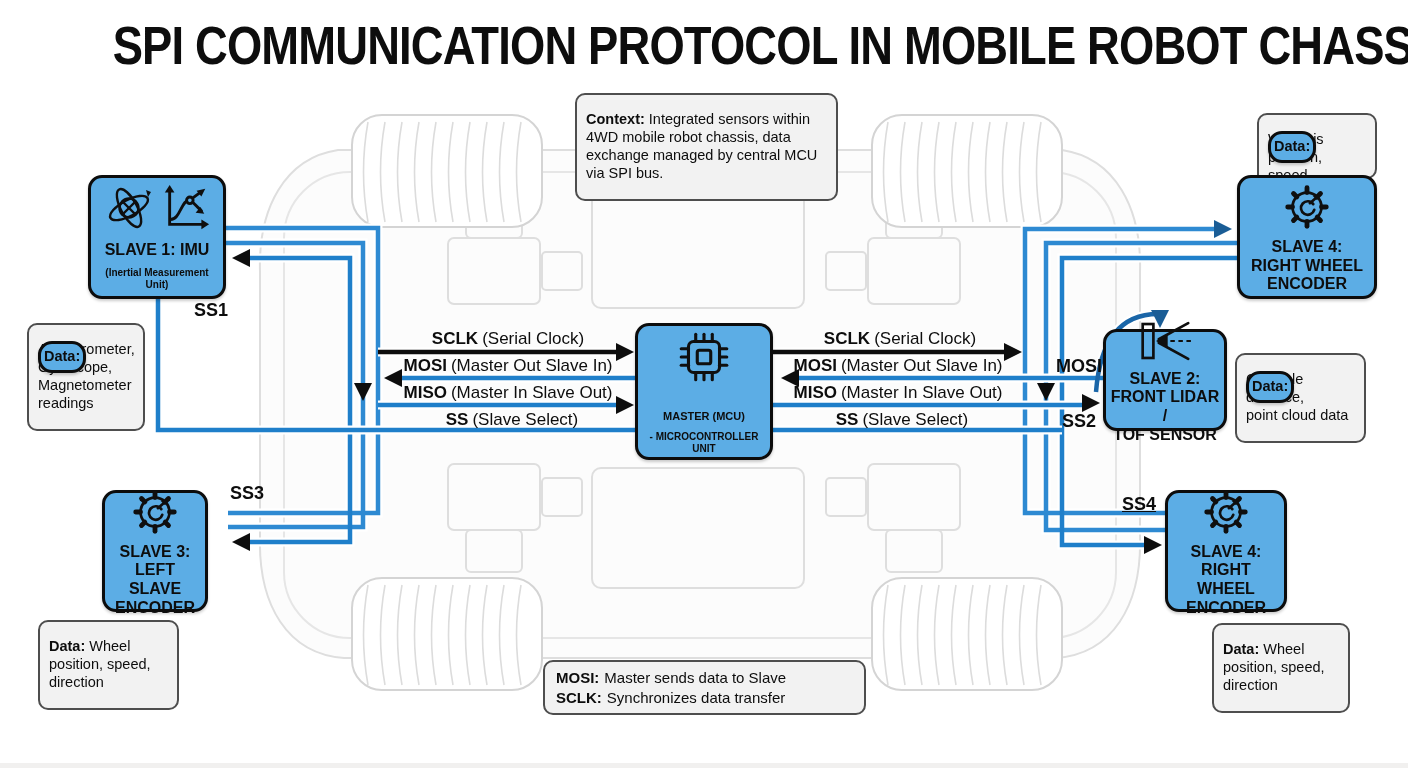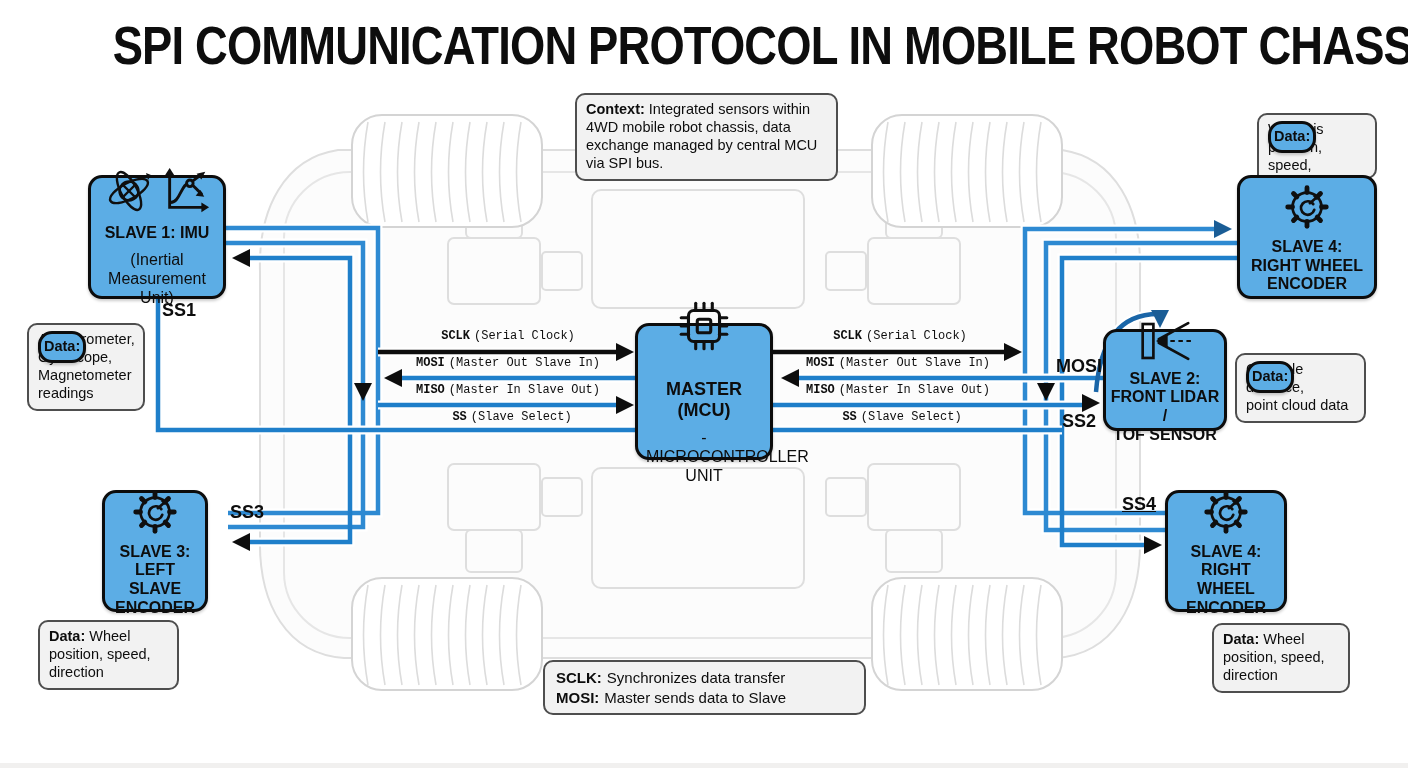--- a/index.html
+++ b/index.html
@@ -10,37 +10,37 @@
   svg.layer{position:absolute;left:0;top:0;pointer-events:none;}
   #chassis{z-index:0;}
   #wires{z-index:1;}
   .title{
     position:absolute;top:14px;left:0;width:100%;text-align:center;
     font-size:54px;font-weight:bold;letter-spacing:-1px;
     transform:scaleX(.84);transform-origin:50% 50%;z-index:5;white-space:nowrap;
   }
   .note{
     position:absolute;background:#f2f2f2;border:2px solid #4e4e4e;border-radius:10px;
-    padding:6px 9px;font-size:14.5px;line-height:1.24;z-index:2;box-sizing:border-box;
+    padding:16px 9px;font-size:14.5px;line-height:1.24;z-index:2;box-sizing:border-box;
   }
   .note .lbl{font-weight:bold;}
   .note .lbl.block{display:block;}
   .note .inline-text{margin-left:4px;}
   .block{
     position:absolute;background:#5cade5;border:3px solid #0c0c0c;border-radius:14px;
     display:flex;flex-direction:column;align-items:center;justify-content:center;
     text-align:center;z-index:3;box-sizing:border-box;padding:4px 3px;
     box-shadow:0 2px 3px rgba(0,0,0,.2);
   }
   .block .t{font-weight:bold;font-size:16px;line-height:1.16;}
-  .block .sub{font-weight:normal;font-size:16px;line-height:1.18;margin-top:8px;}
+  .block .sub{font-weight:bold;font-size:10px;line-height:1.18;margin-top:8px;}
   .block .icons{display:flex;gap:6px;align-items:center;justify-content:center;margin-bottom:4px;}
   .sig{position:absolute;font-weight:bold;font-size:18px;z-index:4;white-space:nowrap;}
   .bus-label{
-    position:absolute;transform:translateX(-50%);font-size:12px;z-index:4;white-space:nowrap;font-family:Liberation Mono, monospace;
+    position:absolute;transform:translateX(-50%);font-size:17px;z-index:4;white-space:nowrap;
   }
   .bus-label b{font-weight:bold;}
   .bus-label span{margin-left:4px;}
   .legend{
     position:absolute;background:#f2f2f2;border:2px solid #4e4e4e;border-radius:10px;
     padding:6px 11px;font-size:15px;line-height:1.3;z-index:2;box-sizing:border-box;
   }
   .legend b{font-weight:bold;margin-right:5px;}
 </style>
 </head>
@@ -169,22 +169,22 @@
 
 <div class="note" style="left:38px;top:620px;width:141px;">
   <span class="lbl">Data:</span><span class="inline-text">Wheel position, speed, direction</span>
 </div>
 
 <div class="note" style="left:1212px;top:623px;width:138px;">
   <span class="lbl">Data:</span><span class="inline-text">Wheel position, speed, direction</span>
 </div>
 
 <div class="legend" style="left:543px;top:660px;width:323px;">
+  <div><b>MOSI:</b><span>Master sends data to Slave</span></div>
   <div><b>SCLK:</b><span>Synchronizes data transfer</span></div>
-  <div><b>MOSI:</b><span>Master sends data to Slave</span></div>
 </div>
 
 <div class="block" style="left:88px;top:175px;width:138px;height:124px;">
   <div class="icons">
     <span>
       <svg width="52" height="50" viewBox="0 0 52 50" fill="none" stroke="#0f0f0f" stroke-width="2.4" stroke-linecap="round">
         <circle cx="26" cy="25" r="9.5"></circle>
         <line x1="19.5" y1="18.5" x2="32.5" y2="31.5"></line>
           <line x1="32.5" y1="18.5" x2="19.5" y2="31.5"></line>
         <ellipse cx="26" cy="25" rx="21" ry="8" transform="rotate(-28 26 25)"></ellipse>
@@ -222,21 +222,21 @@
         <line x1="28" y1="43" x2="28" y2="50"></line>
         <line x1="36" y1="43" x2="36" y2="50"></line>
       <line x1="13" y1="20" x2="6" y2="20"></line>
         <line x1="13" y1="28" x2="6" y2="28"></line>
         <line x1="13" y1="36" x2="6" y2="36"></line>
       <line x1="43" y1="20" x2="50" y2="20"></line>
         <line x1="43" y1="28" x2="50" y2="28"></line>
         <line x1="43" y1="36" x2="50" y2="36"></line>
     </svg>
   </span>
-  <div class="t" style="font-size:18px;margin-top:20px;">MASTER (MCU)</div>
+  <div class="t" style="font-size:11px;margin-top:20px;">MASTER (MCU)</div>
   <div class="sub" style="width:116px;">- MICROCONTROLLER UNIT</div>
 </div>
 
 <div class="block" style="left:1103px;top:329px;width:124px;height:102px;">
   <span>
     <svg width="64" height="50" viewBox="0 0 64 56" fill="none" stroke="#0f0f0f" stroke-width="3">
       <rect x="7" y="9" width="12" height="38"></rect>
       <polygon points="22,28 35,20 35,36" fill="#0f0f0f" stroke="none"></polygon>
       <path d="M25 26 L58 8" stroke-linecap="round"></path>
       <path d="M25 30 L58 48" stroke-linecap="round"></path>
@@ -323,17 +323,17 @@
 <div class="bus-label" style="left:508px;top:329px;"><b>SCLK</b><span>(Serial Clock)</span></div>
 <div class="bus-label" style="left:508px;top:356px;"><b>MOSI</b><span>(Master Out Slave In)</span></div>
 <div class="bus-label" style="left:508px;top:383px;"><b>MISO</b><span>(Master In Slave Out)</span></div>
 <div class="bus-label" style="left:512px;top:410px;"><b>SS</b><span>(Slave Select)</span></div>
 
 <div class="bus-label" style="left:900px;top:329px;"><b>SCLK</b><span>(Serial Clock)</span></div>
 <div class="bus-label" style="left:898px;top:356px;"><b>MOSI</b><span>(Master Out Slave In)</span></div>
 <div class="bus-label" style="left:898px;top:383px;"><b>MISO</b><span>(Master In Slave Out)</span></div>
 <div class="bus-label" style="left:902px;top:410px;"><b>SS</b><span>(Slave Select)</span></div>
 
-<div class="sig" style="left:162px;top:300px;">SS1</div>
-<div class="sig" style="left:230px;top:502px;">SS3</div>
+<div class="sig" style="left:162px;top:300px;padding-left:32px;">SS1</div>
+<div class="sig" style="left:230px;top:483px;">SS3</div>
 <div class="sig" style="left:1062px;top:411px;">SS2</div>
 <div class="sig" style="left:1122px;top:494px;text-decoration:underline;">SS4</div>
 <div class="sig" style="left:1056px;top:356px;">MOSI</div>
 
 </body></html>

